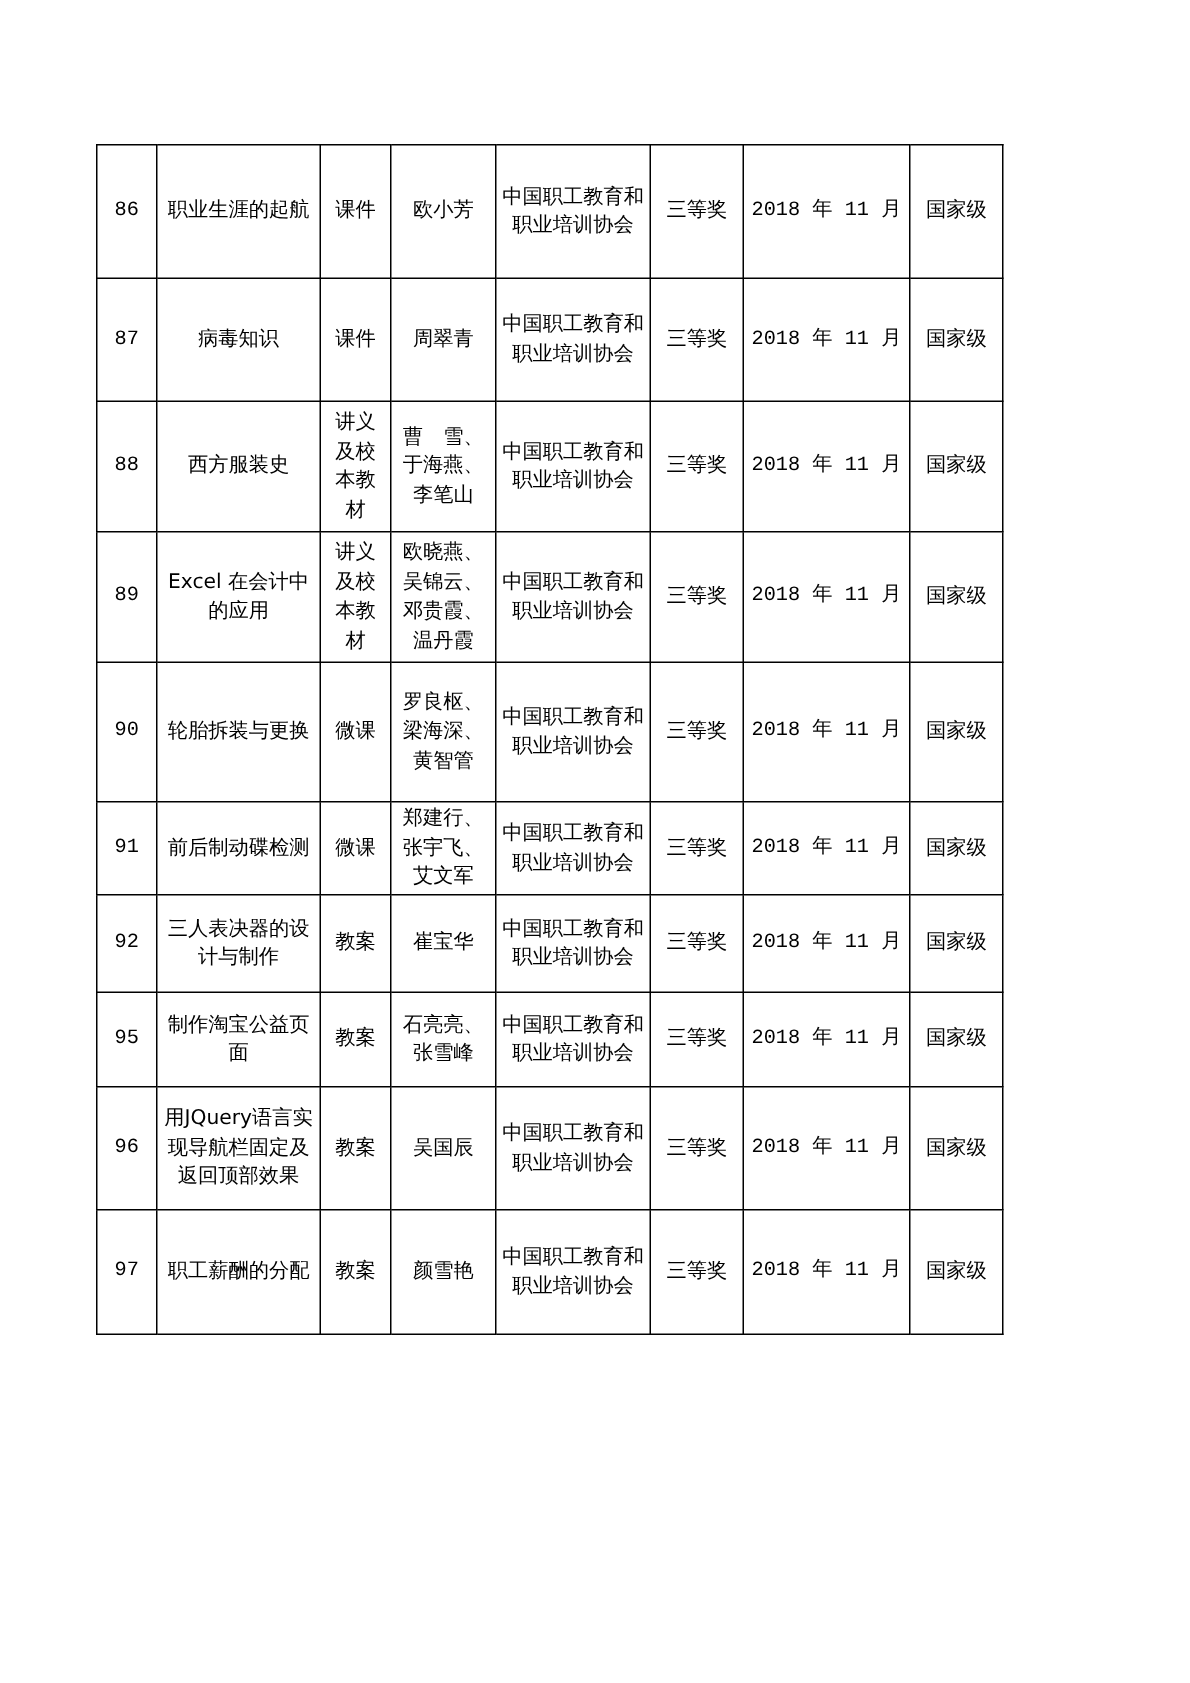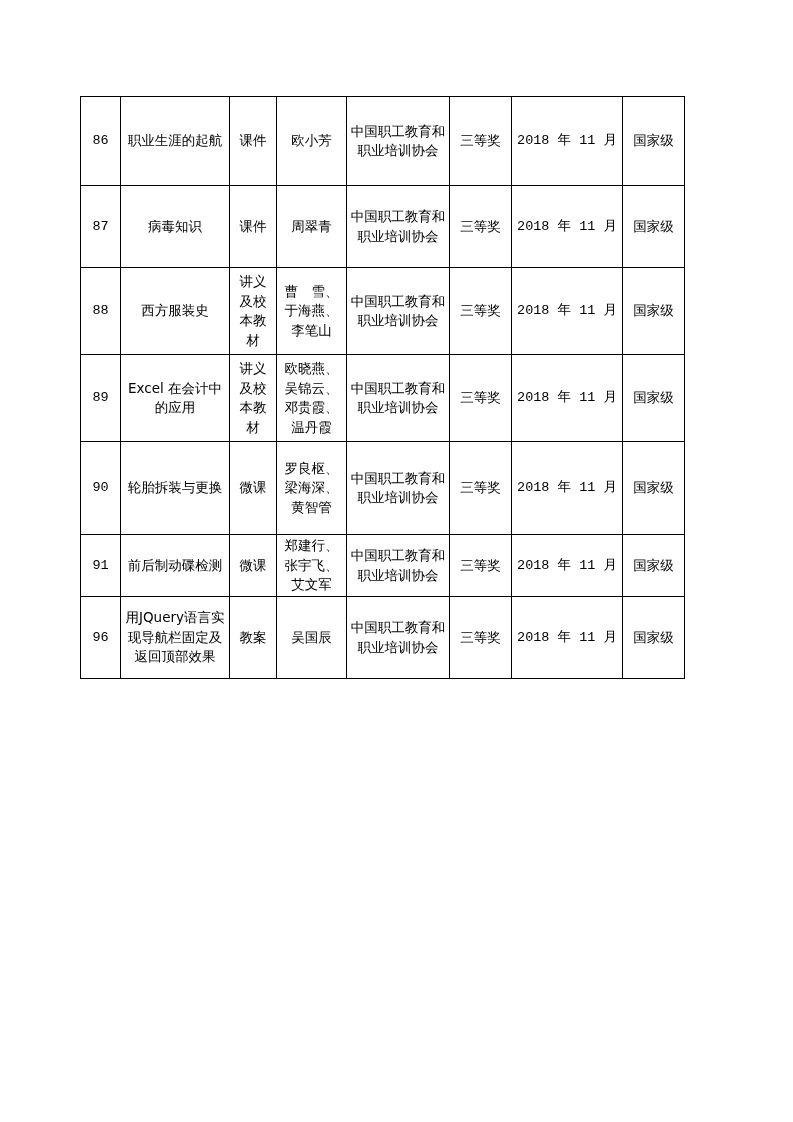--- a/index.html
+++ b/index.html
@@ -1,18 +1,18 @@
 <!DOCTYPE html>
 <html><head>
 <meta charset="utf-8">
 <style>
   html, body { margin:0; padding:0; background:#ffffff; }
   body { width:793px; height:1122px; position:relative; overflow:hidden;
          font-family: "DejaVu Sans", "Liberation Sans", sans-serif; color:#000; }
-  table.awards { position:absolute; left:80px; top:96px; border-collapse:collapse;
+  table.awards { position:absolute; left:64px; top:96px; border-collapse:collapse;
                  table-layout:fixed; width:604px; }
   table.awards td { border:1px solid #000; text-align:center; vertical-align:middle;
                     font-size:13.5px; line-height:19.5px; padding:0 3px; word-break:break-all; }
   td.num, td.date { font-family: "Liberation Mono", "DejaVu Sans Mono", monospace; font-size:13px; }
 </style>
 </head>
 <body>
 
 <table class="awards">
   <colgroup>
@@ -79,24 +79,54 @@
     <tr style="height:62px">
       <td class="num">91</td>
       <td>前后制动碟检测</td>
       <td>微课</td>
       <td>郑建行、张宇飞、艾文军</td>
       <td>中国职工教育和职业培训协会</td>
       <td>三等奖</td>
       <td class="date">2018 年 11 月</td>
       <td>国家级</td>
     </tr>
+    <tr style="height:65px">
+      <td class="num">92</td>
+      <td>三人表决器的设计与制作</td>
+      <td>教案</td>
+      <td>崔宝华</td>
+      <td>中国职工教育和职业培训协会</td>
+      <td>三等奖</td>
+      <td class="date">2018 年 11 月</td>
+      <td>国家级</td>
+    </tr>
+    <tr style="height:63px">
+      <td class="num">95</td>
+      <td>制作淘宝公益页面</td>
+      <td>教案</td>
+      <td>石亮亮、张雪峰</td>
+      <td>中国职工教育和职业培训协会</td>
+      <td>三等奖</td>
+      <td class="date">2018 年 11 月</td>
+      <td>国家级</td>
+    </tr>
     <tr style="height:82px">
       <td class="num">96</td>
       <td>用JQuery语言实现导航栏固定及返回顶部效果</td>
       <td>教案</td>
       <td>吴国辰</td>
       <td>中国职工教育和职业培训协会</td>
       <td>三等奖</td>
       <td class="date">2018 年 11 月</td>
       <td>国家级</td>
     </tr>
+    <tr style="height:83px">
+      <td class="num">97</td>
+      <td>职工薪酬的分配</td>
+      <td>教案</td>
+      <td>颜雪艳</td>
+      <td>中国职工教育和职业培训协会</td>
+      <td>三等奖</td>
+      <td class="date">2018 年 11 月</td>
+      <td>国家级</td>
+    </tr>
   </tbody>
 </table>
 
 </body></html>

